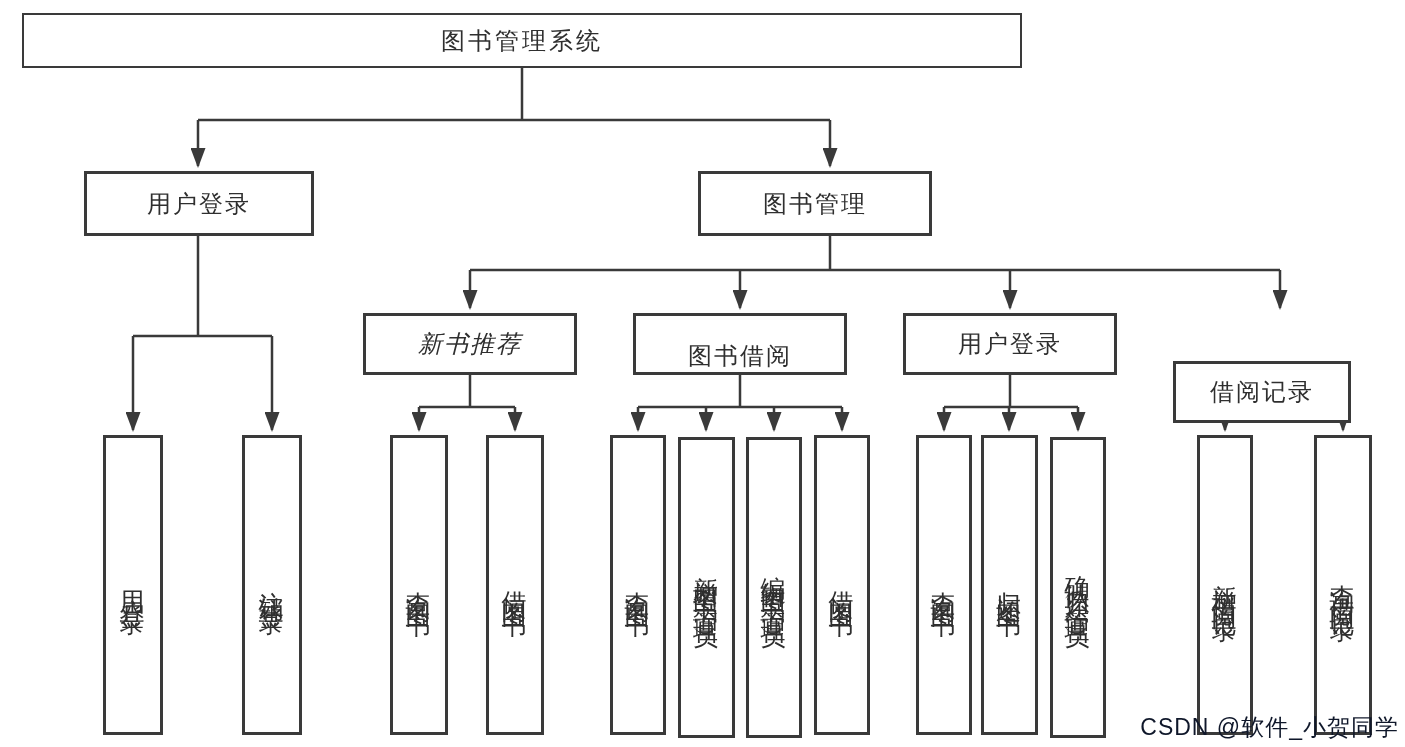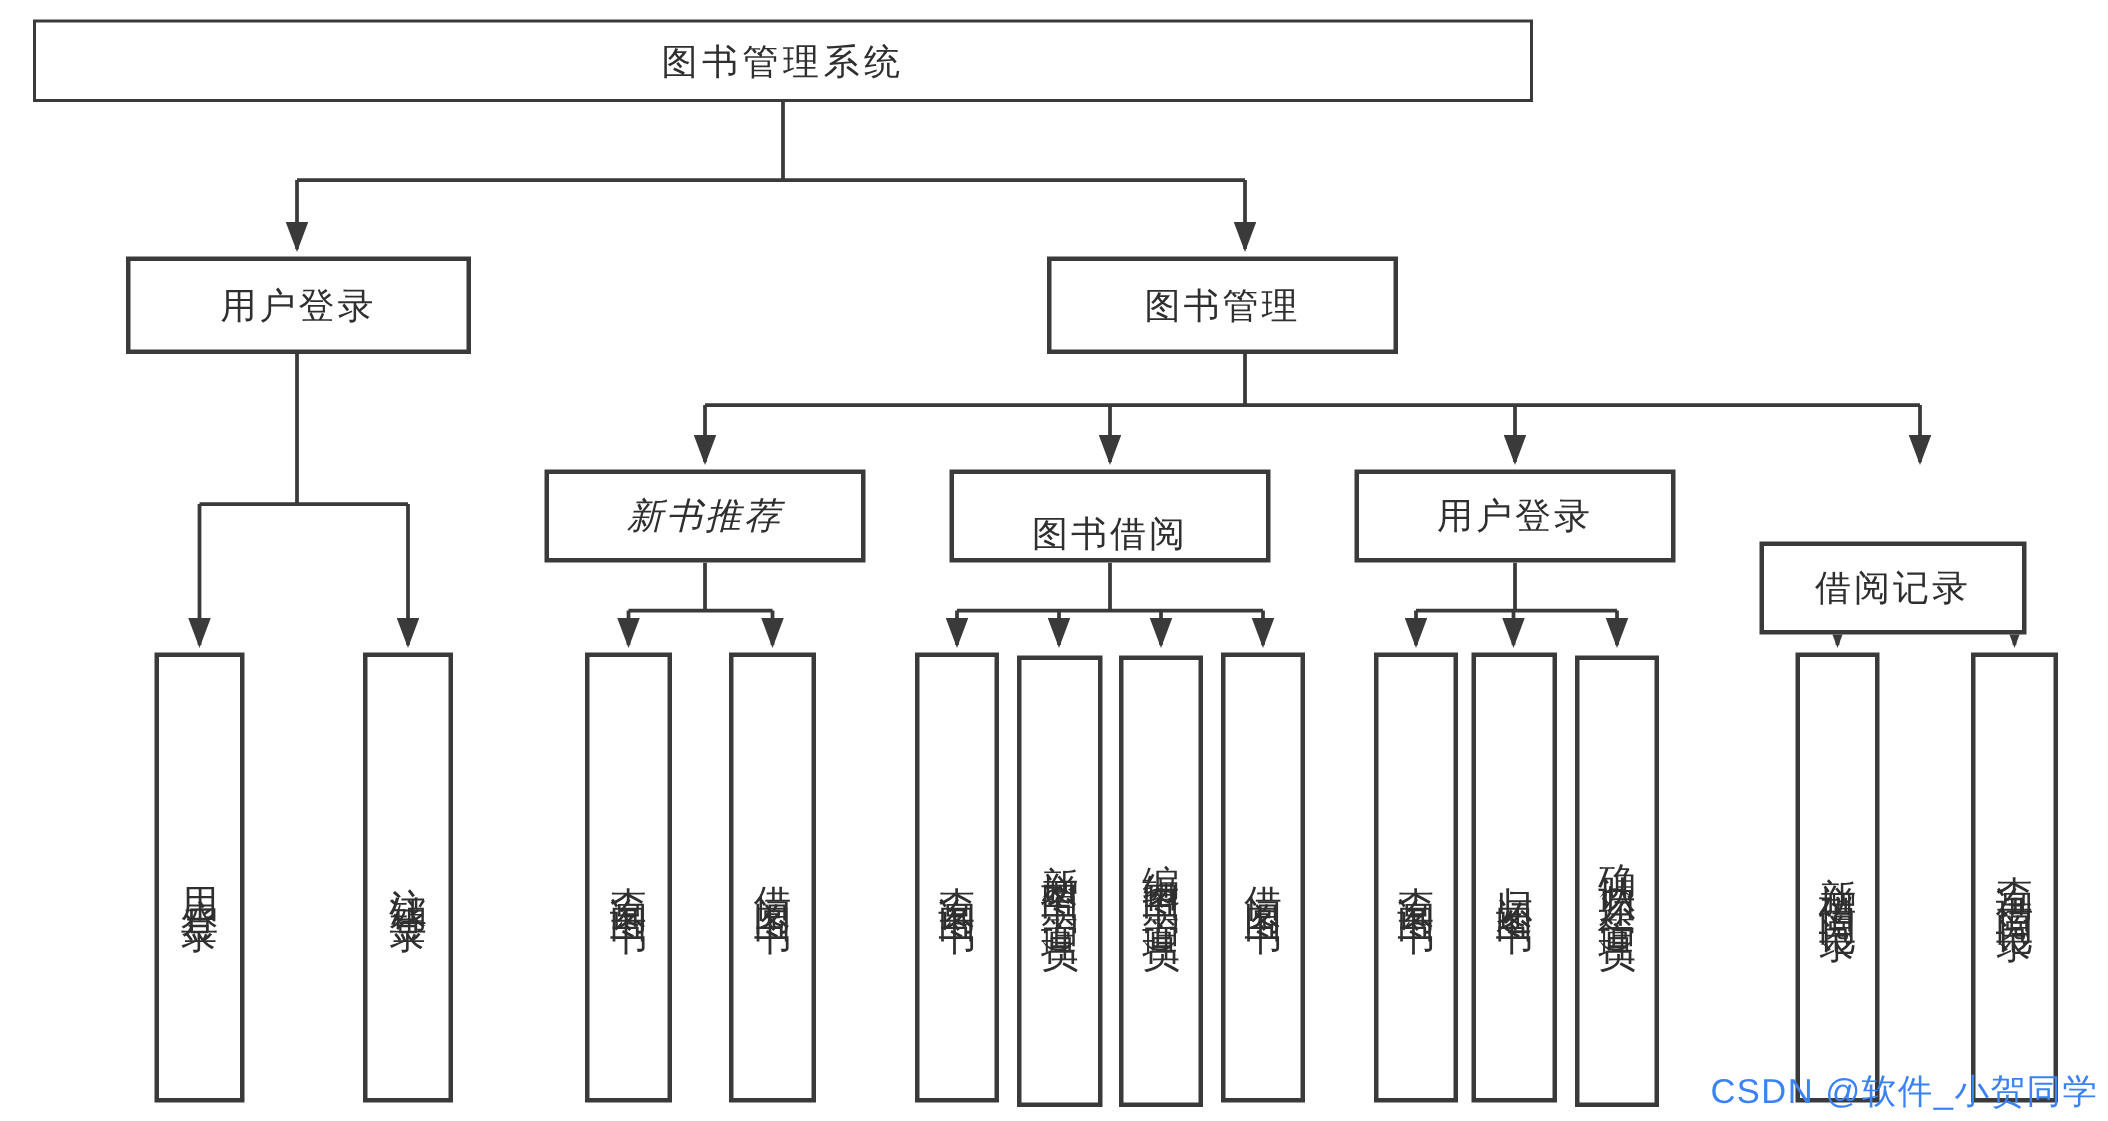--- a/index.html
+++ b/index.html
@@ -46,21 +46,21 @@
     writing-mode: vertical-rl;
     font-size: 25px;
     letter-spacing: 7px;
     white-space: normal;
   }
   .watermark {
     position: absolute;
     top: 712px;
     right: 6px;
     font-size: 23px;
-    color: #3b82f6;
+    color: #0f172a;
     letter-spacing: 1px;
     z-index: 3;
     pointer-events: none;
   }
 </style>
 </head>
 <body>
 
 <div class="stage">
 

